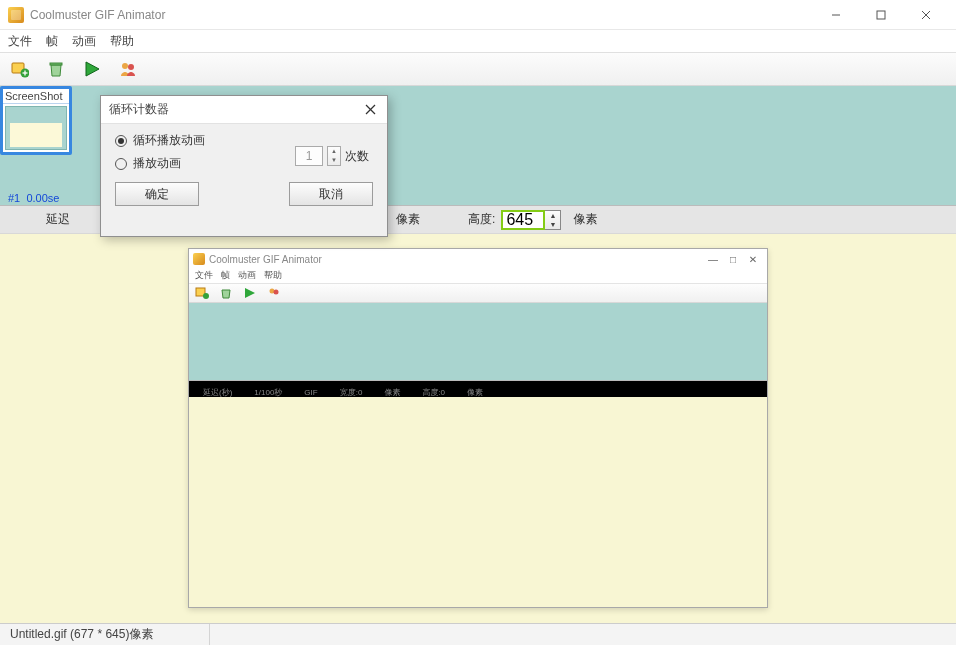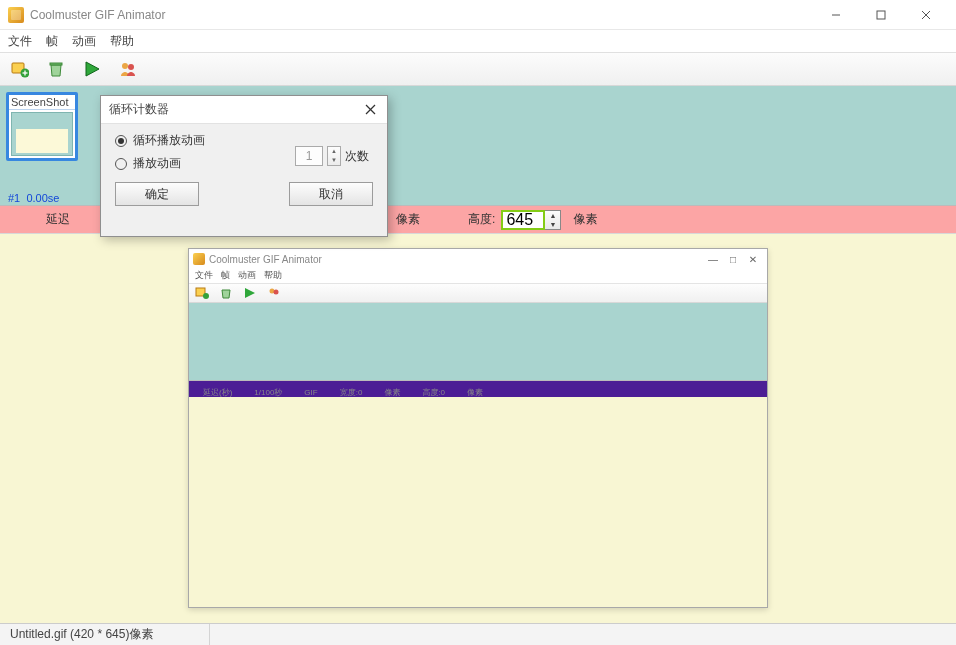--- a/index.html
+++ b/index.html
@@ -14,49 +14,49 @@
   .titlebar .win-btn svg { width: 10px; height: 10px; }
 
   
   .menubar { height: 22px; background: #fff; display: flex; align-items: center; padding: 0 8px; gap: 14px; font-size: 12px; color: #444; }
 
   
   .toolbar { height: 34px; background: linear-gradient(#fcfcfc, #f0f0f0); border-top: 1px solid #e0e0e0; border-bottom: 1px solid #d8d8d8; display: flex; align-items: center; padding: 0 10px; gap: 16px; }
   .toolbar .tb-btn { width: 20px; height: 20px; display: flex; align-items: center; justify-content: center; }
 
   
-  .frames-strip { height: 120px; background: #a9d4cf; border-bottom: 1px solid #bbb; display: flex; align-items: flex-start; padding: 6px; position: relative; }
+  .frames-strip { height: 120px; background: #a9d4cf; border-bottom: 1px solid #bbb; display: flex; align-items: flex-start; position: relative; }
   .frame-thumb { width: 72px; background: #fff; border: 3px solid #3787e0; border-radius: 2px; padding: 2px; }
   .frame-thumb .thumb-title { font-size: 11px; color: #444; background: #fff; padding: 1px 2px; margin: -2px -2px 2px -2px; border-bottom: 1px solid #bcd4ef; }
   .frame-thumb .thumb-img { width: 100%; height: 44px; background: #a9d4cf; border: 1px solid #7fb5b0; position: relative; overflow: hidden; }
   .frame-thumb .thumb-img .inner { position: absolute; left: 4px; right: 4px; top: 16px; bottom: 2px; background: #fcf9d8; }
   .frame-caption { position: absolute; left: 8px; bottom: 1px; font-size: 11px; color: #1347d8; }
 
   
-  .propbar { height: 28px; background: #fca5a5; border-bottom: 1px solid #d8d8d8; display: flex; align-items: center; padding: 0 40px 0 40px; font-size: 12px; color: #333; gap: 6px; }
+  .propbar { height: 28px; background: #e5e5e5; border-bottom: 1px solid #d8d8d8; display: flex; align-items: center; padding: 0 40px 0 40px; font-size: 12px; color: #333; gap: 6px; }
   .propbar .label { margin-left: 6px; }
   .propbar .spin { display: inline-flex; align-items: center; height: 20px; }
   .propbar .spin input { width: 44px; height: 20px; border: 2px solid #84cc16; font-size: 16px; padding: 0 3px; text-align: left; }
   .propbar .spin .arrows { width: 16px; height: 20px; border: 1px solid #888; border-left: none; display: flex; flex-direction: column; background: linear-gradient(#fdfdfd,#e8e8e8); }
   .propbar .spin .arrows span { flex: 1; font-size: 7px; line-height: 9px; text-align: center; color: #444; }
   .propbar .gap-large { width: 120px; }
   .propbar .gap-mid { width: 40px; }
 
   
   .canvas-area { position: absolute; top: 234px; bottom: 22px; left: 0; right: 0; background: #f8f6d3; overflow: hidden; }
   .inner-window { position: absolute; left: 188px; top: 14px; width: 580px; height: 360px; background: #fff; border: 1px solid #a8a8a8; box-shadow: 0 2px 6px rgba(0,0,0,.15); }
   .inner-window .iw-titlebar { height: 20px; display: flex; align-items: center; padding: 0 4px; background: #fff; }
   .inner-window .iw-titlebar .app-icon { width: 12px; height: 12px; margin-right: 4px; background: linear-gradient(135deg, #fbd050, #d78a1c); border-radius: 2px; }
   .inner-window .iw-titlebar .title { font-size: 10px; color: #888; flex: 1; }
   .inner-window .iw-titlebar .wbtn { width: 20px; text-align: center; font-size: 10px; color: #666; }
   .inner-window .iw-menu { height: 14px; display: flex; gap: 8px; padding: 0 6px; font-size: 9px; color: #555; }
   .inner-window .iw-tool { height: 20px; background: linear-gradient(#fdfdfd,#f0f0f0); border-top: 1px solid #e4e4e4; border-bottom: 1px solid #d8d8d8; display: flex; align-items: center; padding: 0 6px; gap: 10px; }
   .inner-window .iw-tool .mini { width: 14px; height: 14px; }
   .inner-window .iw-strip { height: 78px; background: #a9d4cf; border-bottom: 1px solid #bbb; }
-  .inner-window .iw-prop { height: 24px; background: #4c1d95; border-bottom: 1px solid #d8d8d8; font-size: 8px; color: #888; display: flex; align-items: center; padding: 0 14px; gap: 22px; }
+  .inner-window .iw-prop { height: 24px; background: #000000; border-bottom: 1px solid #d8d8d8; font-size: 8px; color: #888; display: flex; align-items: center; padding: 0 14px; gap: 22px; }
   .inner-window .iw-canvas { position: absolute; top: 148px; bottom: 0; left: 0; right: 0; background: #f8f6d3; }
 
   
   .statusbar { position: absolute; bottom: 0; left: 0; right: 0; height: 22px; background: #f4f4f4; border-top: 1px solid #ccc; display: flex; align-items: center; font-size: 12px; color: #444; }
   .statusbar .cell { padding: 0 10px; border-right: 1px solid #d4d4d4; height: 100%; display: flex; align-items: center; }
   .statusbar .cell:first-child { width: 210px; }
 
   
   .modal { position: absolute; left: 76px; top: 95px; width: 288px; height: 142px; background: #f0f0f0; border: 1px solid #8f8f8f; box-shadow: 3px 3px 10px rgba(0,0,0,.25); z-index: 50; margin-left: 24px; }
   .modal .m-title { height: 28px; background: #fff; border-bottom: 1px solid #e2e2e2; display: flex; align-items: center; padding: 0 8px; font-size: 12px; color: #444; }
@@ -212,21 +212,21 @@
       <span>宽度:0</span>
       <span>像素</span>
       <span>高度:0</span>
       <span>像素</span>
     </div>
     <div class="iw-canvas"></div>
   </div>
 </div>
 
 <div class="statusbar">
-  <div class="cell">Untitled.gif (420 * 645)像素</div>
+  <div class="cell">Untitled.gif (677 * 645)像素</div>
 </div>
 
 <div class="modal">
   <div class="m-title">
     <span>循环计数器</span>
     <span class="spacer"></span>
     <div class="x">
       <svg width="11" height="11">
           <line x1="1" y1="1" x2="10" y2="10" stroke="#333" stroke-width="1.2"></line>
           <line x1="10" y1="1" x2="1" y2="10" stroke="#333" stroke-width="1.2"></line>

